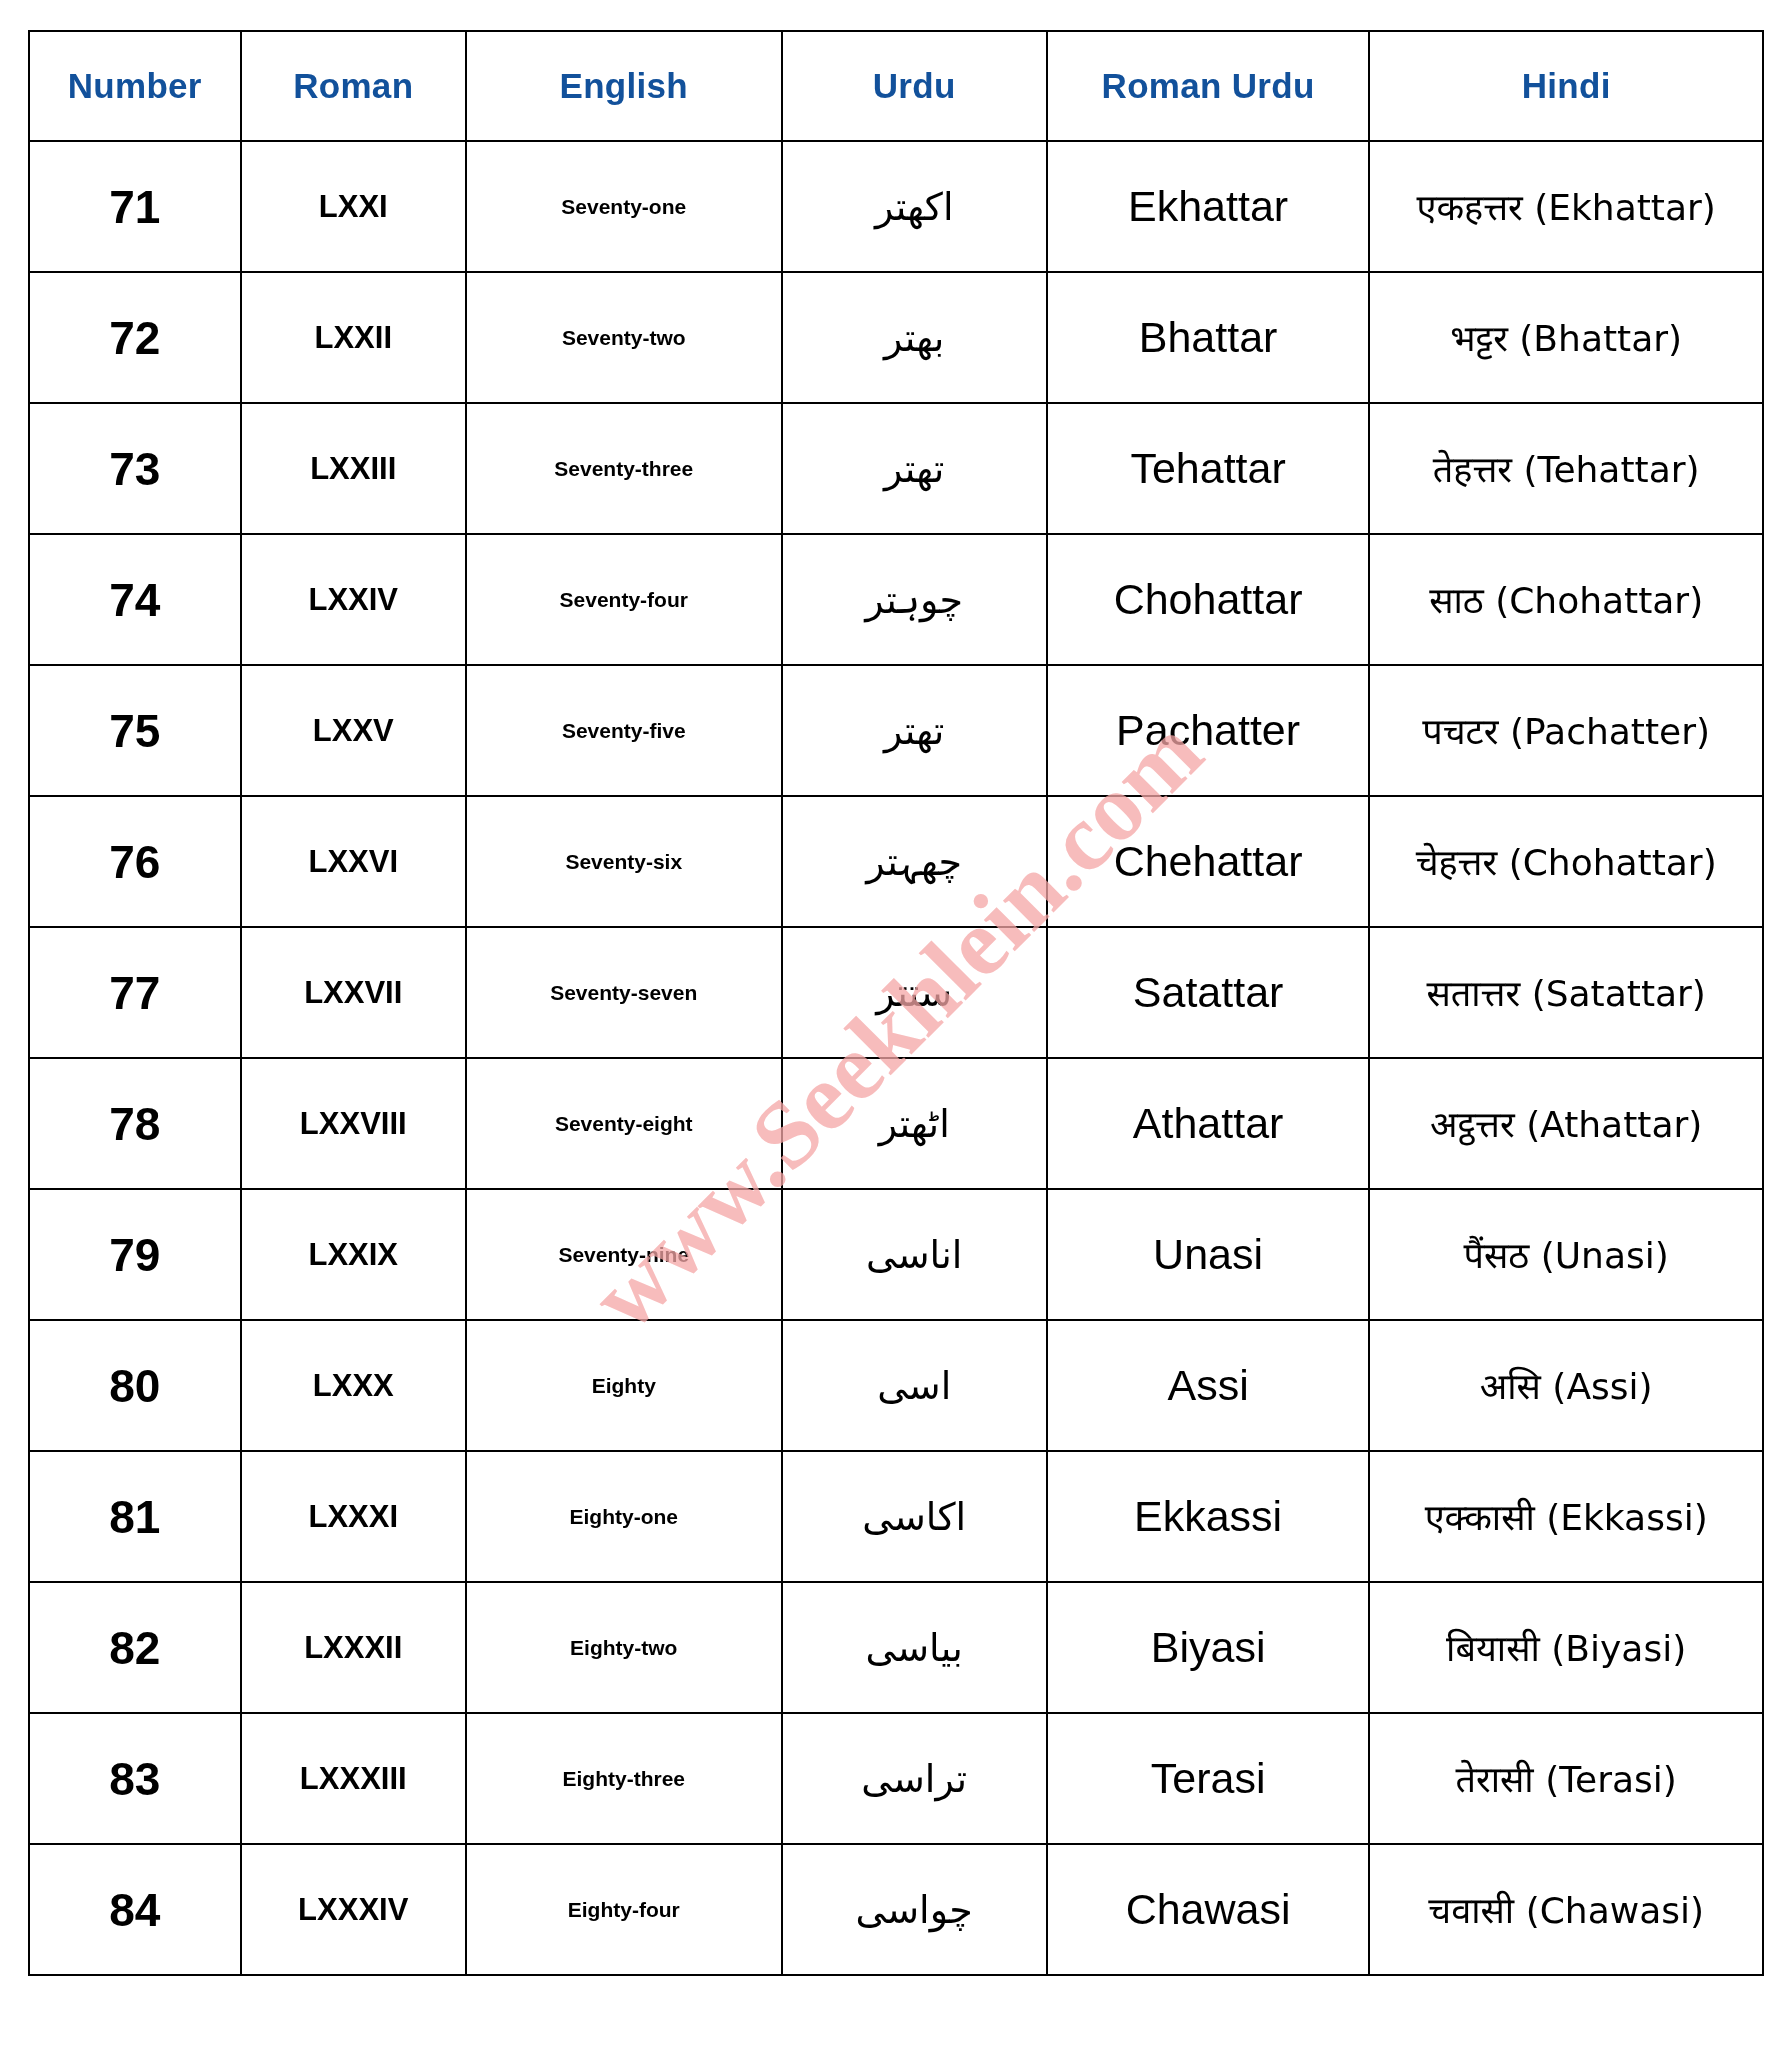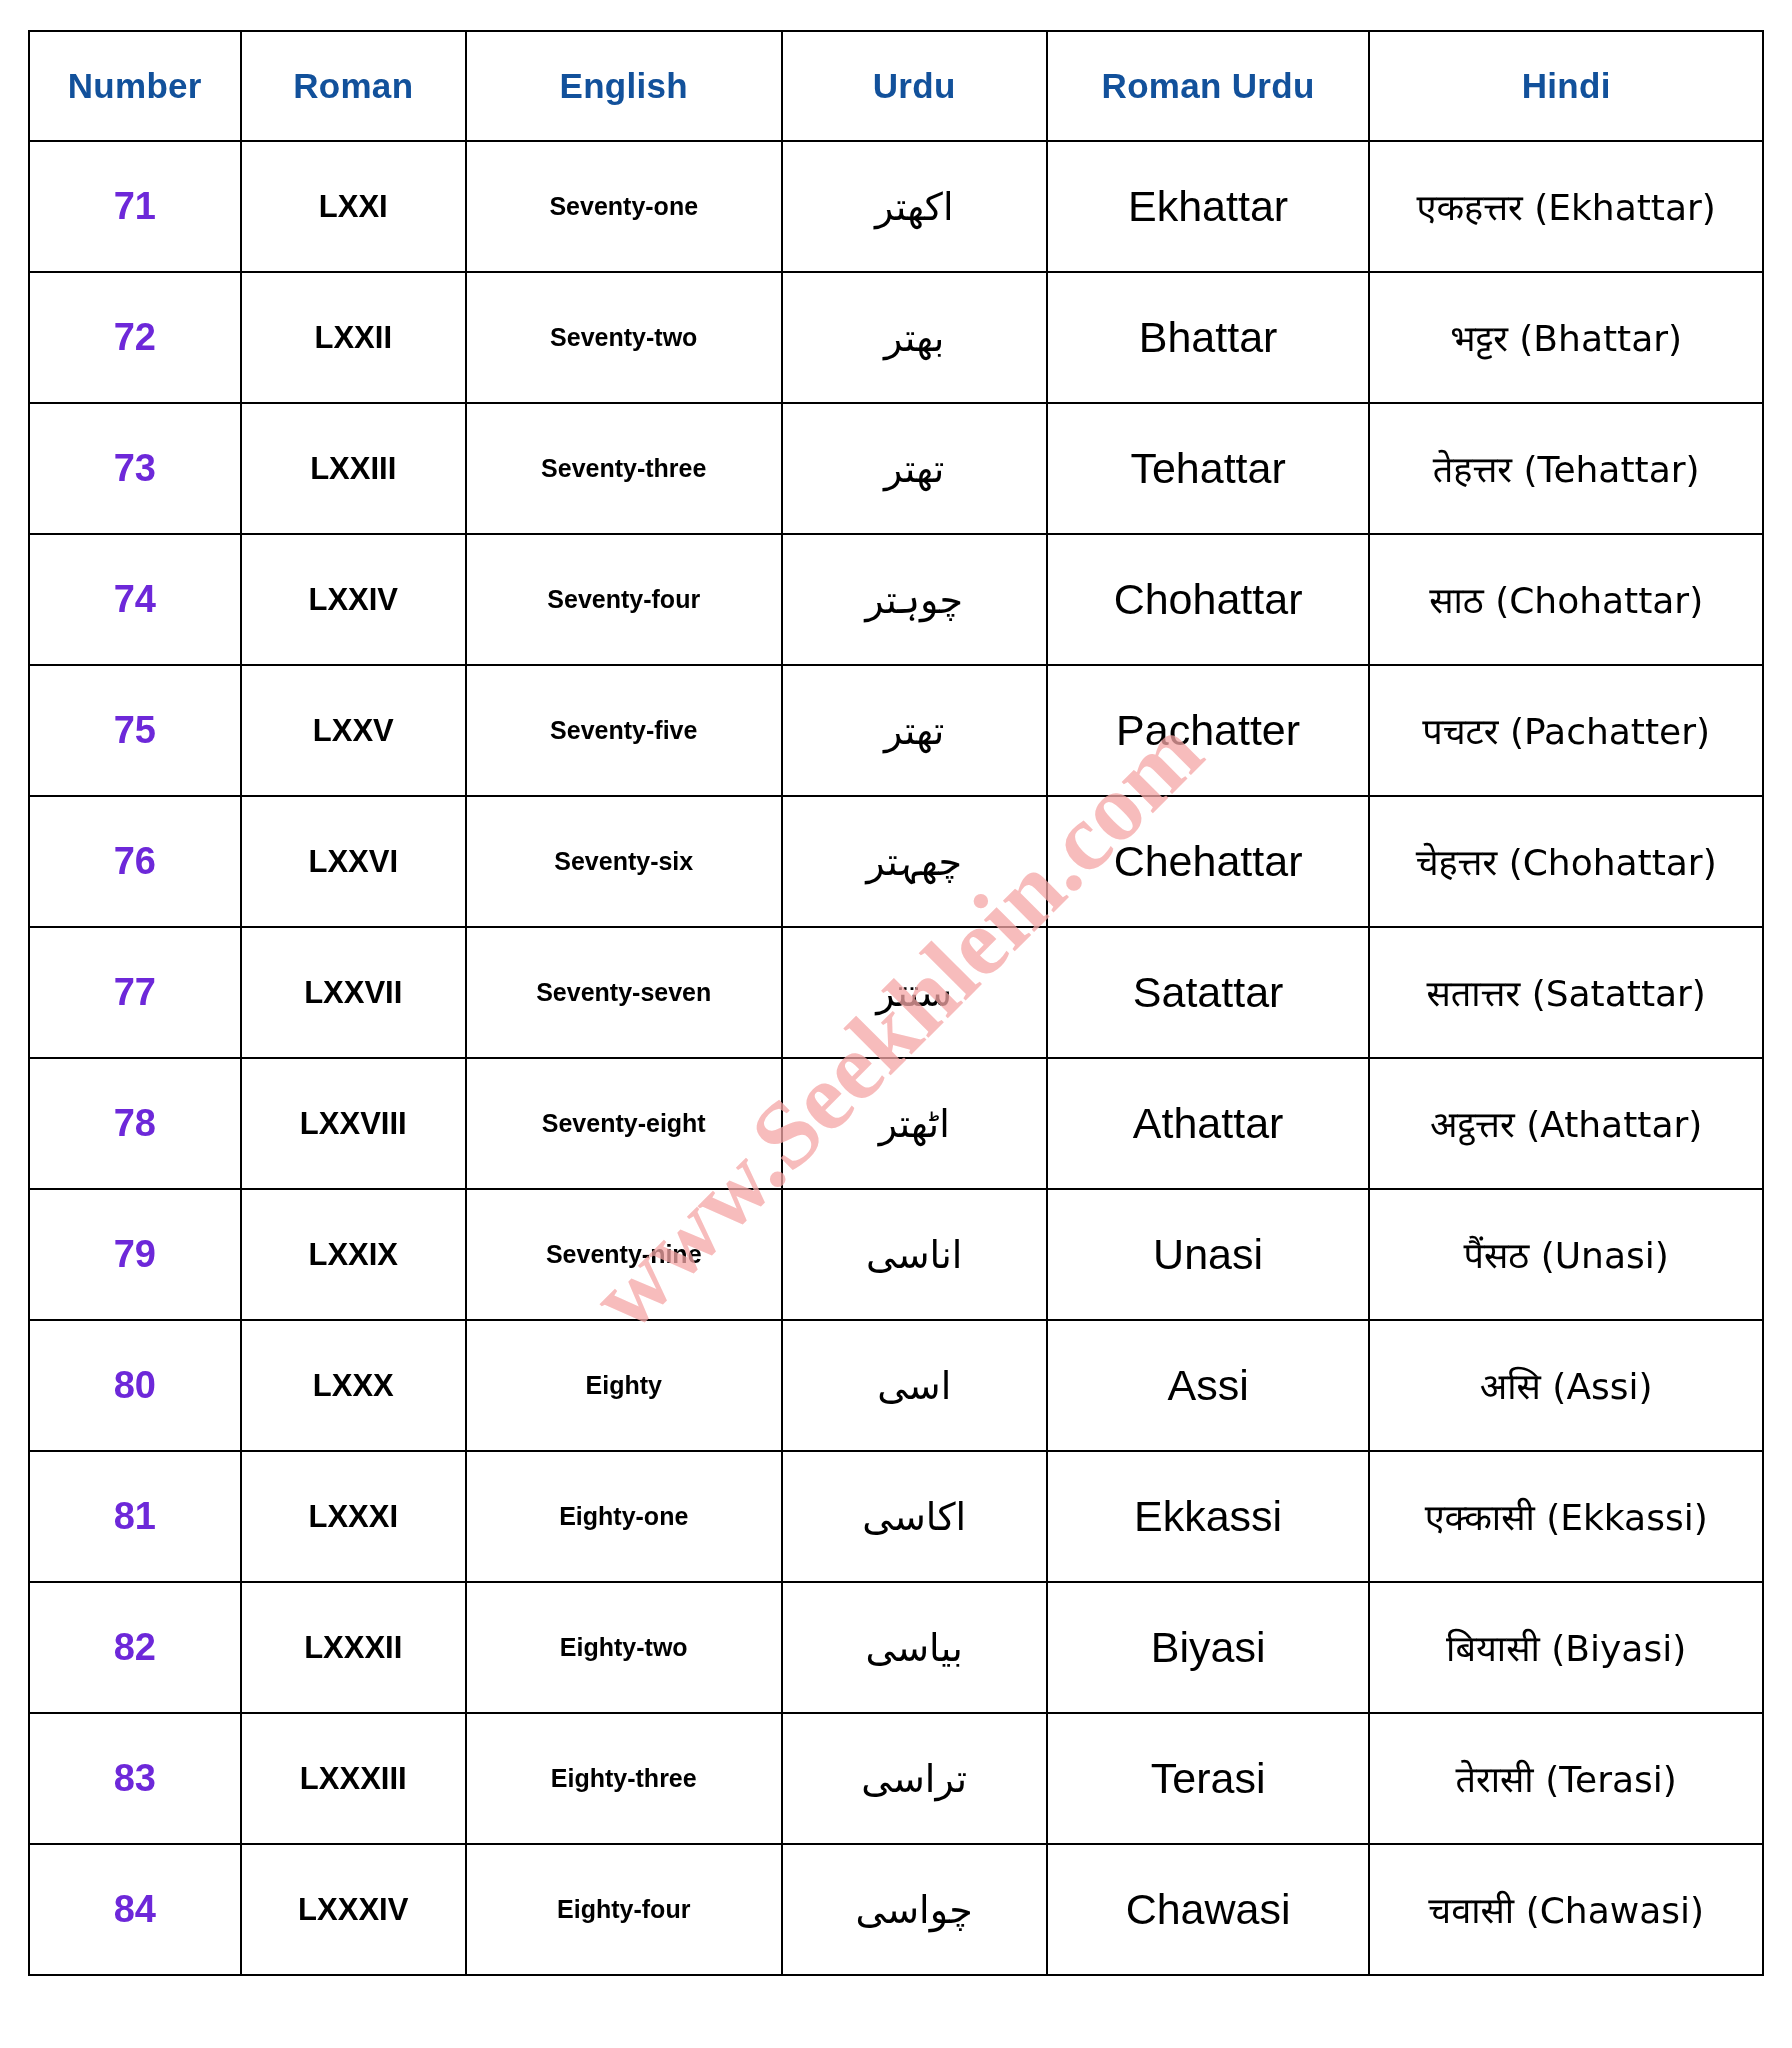--- a/index.html
+++ b/index.html
@@ -40,33 +40,33 @@
     height: 108px;
     color: #12519b;
     font-weight: bold;
     font-size: 35px;
     letter-spacing: 0.3px;
   }
   tbody tr {
     height: 131px;
   }
   td.col-number {
-    color: #6d28d9;
-    font-weight: bold;
-    font-size: 38px;
+    color: #000000;
+    font-weight: bold;
+    font-size: 46px;
   }
   td.col-roman {
     color: #000000;
     font-weight: bold;
     font-size: 31px;
   }
   td.col-english {
     color: #000000;
     font-weight: bold;
-    font-size: 25px;
+    font-size: 21px;
     border-radius: 26px;
   }
   td.col-urdu {
     color: #000000;
     font-size: 38px;
     font-family: "DejaVu Sans", sans-serif;
     direction: rtl;
   }
   td.col-romanurdu {
     color: #000000;

